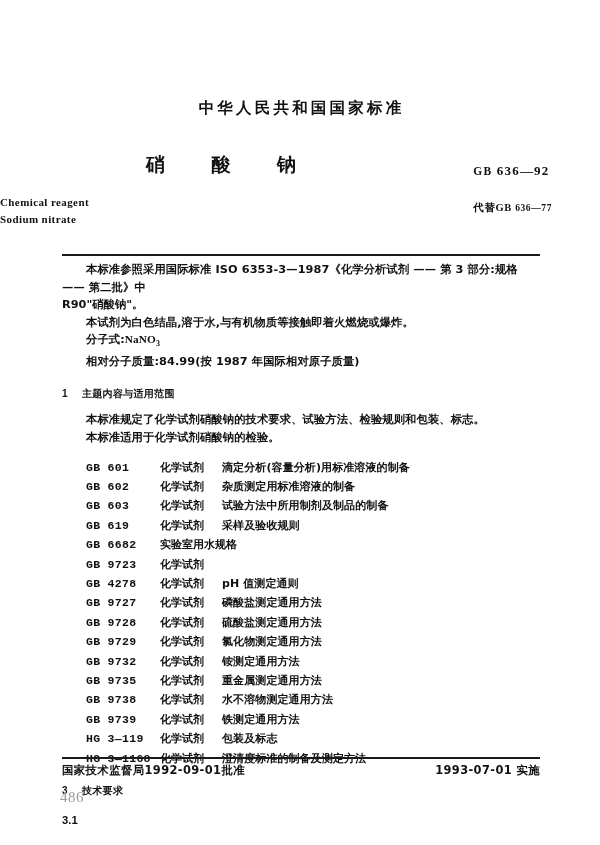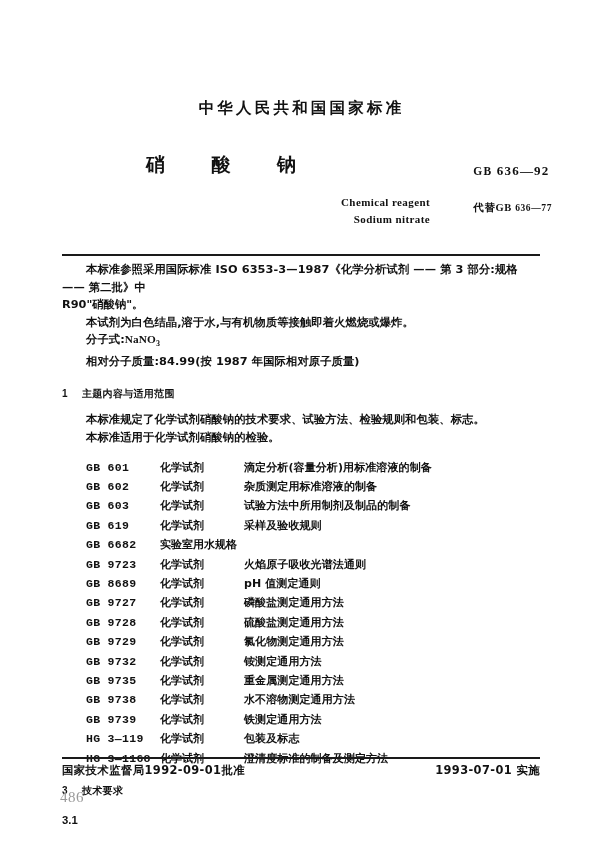--- a/index.html
+++ b/index.html
@@ -65,21 +65,21 @@
     font-family: "DejaVu Sans", "Liberation Sans", sans-serif;
     font-weight: bold;
     font-size: 19px;
     letter-spacing: 20px;
     padding-left: 32px;
     margin-top: 9px;
     color: #111;
   }
   .title-en {
     margin-top: 16px;
-    text-align: right;
+    text-align: left;
     font-family: "Liberation Serif", "DejaVu Serif", serif;
     font-weight: bold;
     font-size: 11px;
     letter-spacing: 0.4px;
     color: #111;
     line-height: 1.55;
   }
 
   .std-code-wrap {
     position: absolute;
@@ -196,21 +196,20 @@
     width: 62px;
     flex: 0 0 62px;
     color: #111;
   }
   .ref-title {
     font-family: "DejaVu Sans", "Liberation Sans", sans-serif;
     font-weight: bold;
     font-size: 11px;
     color: #111;
     letter-spacing: 0.1px;
-    margin-left: 22px;
   }
 
   
   .clause {
     margin-top: 12px;
     font-family: "DejaVu Sans", "Liberation Sans", sans-serif;
     font-weight: bold;
     font-size: 11.3px;
     color: #111;
   }
@@ -327,24 +326,23 @@
           <span class="ref-title">采样及验收规则</span>
         </div>
         <div class="ref-row">
           <span class="ref-code">GB 6682</span>
           <span class="ref-cat">实验室用水规格</span>
           <span class="ref-title"></span>
         </div>
         <div class="ref-row">
           <span class="ref-code">GB 9723</span>
           <span class="ref-cat">化学试剂</span>
-          <span class="ref-title">火焰原子吸收光谱法通则</span>
-        </div>
-        <div class="ref-row">
-          <span class="ref-code">GB 8689</span>
+        </div>
+        <div class="ref-row">
+          <span class="ref-code">GB 4278</span>
           <span class="ref-cat">化学试剂</span>
           <span class="ref-title">pH 值测定通则</span>
         </div>
         <div class="ref-row">
           <span class="ref-code">GB 9727</span>
           <span class="ref-cat">化学试剂</span>
           <span class="ref-title">磷酸盐测定通用方法</span>
         </div>
         <div class="ref-row">
           <span class="ref-code">GB 9728</span>

